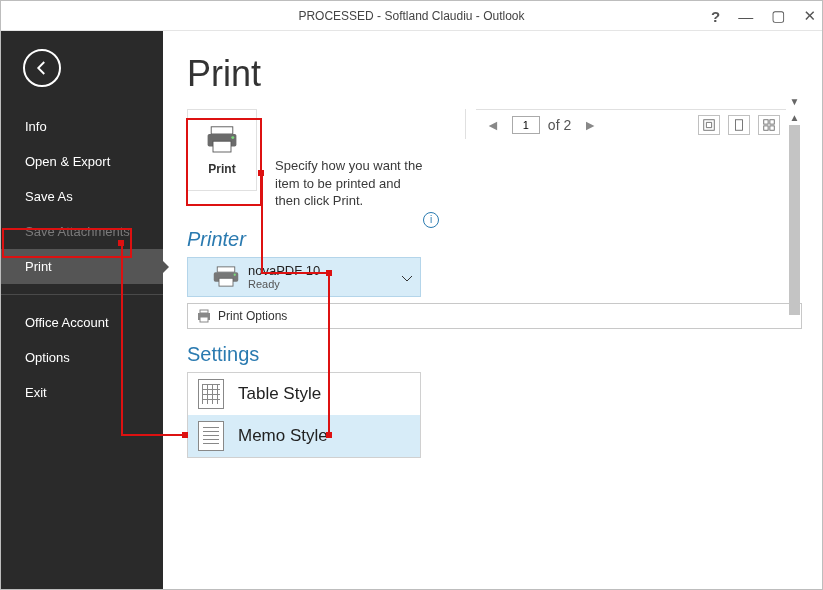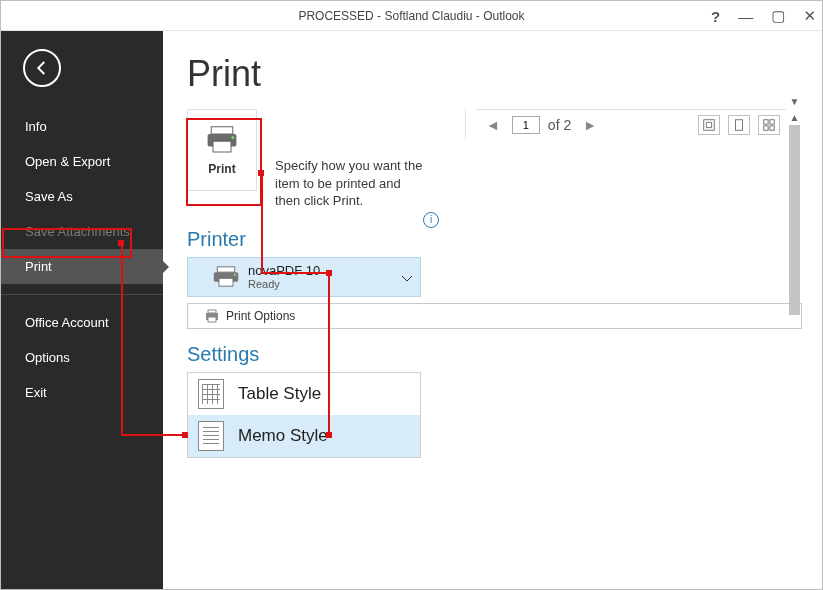--- a/index.html
+++ b/index.html
@@ -22,28 +22,28 @@
   .menu-sep { border-top: 1px solid #4a4a4a; margin: 10px 0; }
   .content { flex: 1; padding: 22px 20px 10px 24px; display: flex; flex-direction: column; min-width: 0; }
   .heading { font-size: 36px; font-weight: 300; color: #333; margin-bottom: 14px; }
   .top-row { display: flex; gap: 18px; align-items: flex-start; }
   .print-tile { width: 70px; height: 82px; border: 1px solid #e0e0e0; display: flex; flex-direction: column; align-items: center; justify-content: center; padding: 6px; cursor: pointer; }
   .print-tile .ic { width: 36px; height: 30px; display:flex; align-items:center; justify-content:center; }
   .print-tile .lbl { font-size: 12px; margin-top: 8px; font-weight: 600; color: #333; }
   .desc { font-size: 13px; color: #3a3a3a; max-width: 150px; line-height: 1.35; margin-top: 48px; }
   .section-h { font-size: 20px; color: #2a7ab0; font-weight: 400; margin-top: 18px; }
   .printer-row { display:flex; align-items:flex-start; }
-  .printer-box { width: 234px; }
+  .printer-box { width: 234px; font-style: italic; }
   .info-ic { width:16px; height:16px; border:1px solid #2a7ab0; border-radius:50%; color:#2a7ab0; font-size:10px; display:flex; align-items:center; justify-content:center; cursor:pointer; margin-left:auto; margin-top:2px; }
   .dropdown { margin-top: 6px; height: 40px; border: 1px solid #b4d5ea; background: #d7ecf8; display: flex; align-items: center; padding: 0 24px; cursor: pointer; position: relative; }
   .dropdown .p-ic { width: 28px; height: 22px; margin-right: 8px; display:flex; align-items:center; justify-content:center; }
   .dropdown .p-text .name { font-size: 13px; color: #222; }
   .dropdown .p-text .status { font-size: 11px; color: #555; }
   .dropdown .chev { position:absolute; right:8px; top:50%; transform: translateY(-50%); }
-  .print-options { margin-top: 6px; height: 26px; border:1px solid #c8c8c8; display:inline-flex; align-items:center; padding: 0 16px; gap:6px; font-size:12px; color:#333; cursor:pointer; background:#fff; }
+  .print-options { margin-top: 6px; height: 26px; border:1px solid #c8c8c8; display:inline-flex; align-items:center; padding: 0 8px; gap:6px; font-size:12px; color:#333; cursor:pointer; background:#fff; }
   .style-list { margin-top: 6px; width: 234px; border:1px solid #d0d0d0; }
   .style-item { height: 42px; display:flex; align-items:center; padding:0 10px; gap:14px; font-size:17px; color:#222; cursor:pointer; }
   .style-item.selected { background:#d7ecf8; }
   .style-item .s-ic { width:26px; height:30px; border:1px solid #888; background:#fff; position:relative; }
   .table-ic::before { content:""; position:absolute; left:3px; right:3px; top:4px; bottom:4px; background:
     repeating-linear-gradient(#888 0 1px, transparent 1px 5px),
     repeating-linear-gradient(90deg, #888 0 1px, transparent 1px 5px); }
   .memo-ic::before { content:""; position:absolute; left:4px; right:4px; top:5px; bottom:5px;
     background: repeating-linear-gradient(#888 0 1px, transparent 1px 4px); }
   .preview-pane { flex:1; margin-left: 22px; border-left: 1px solid #e0e0e0; padding-left: 10px; display:flex; flex-direction:column; min-width:0; position: relative; }

